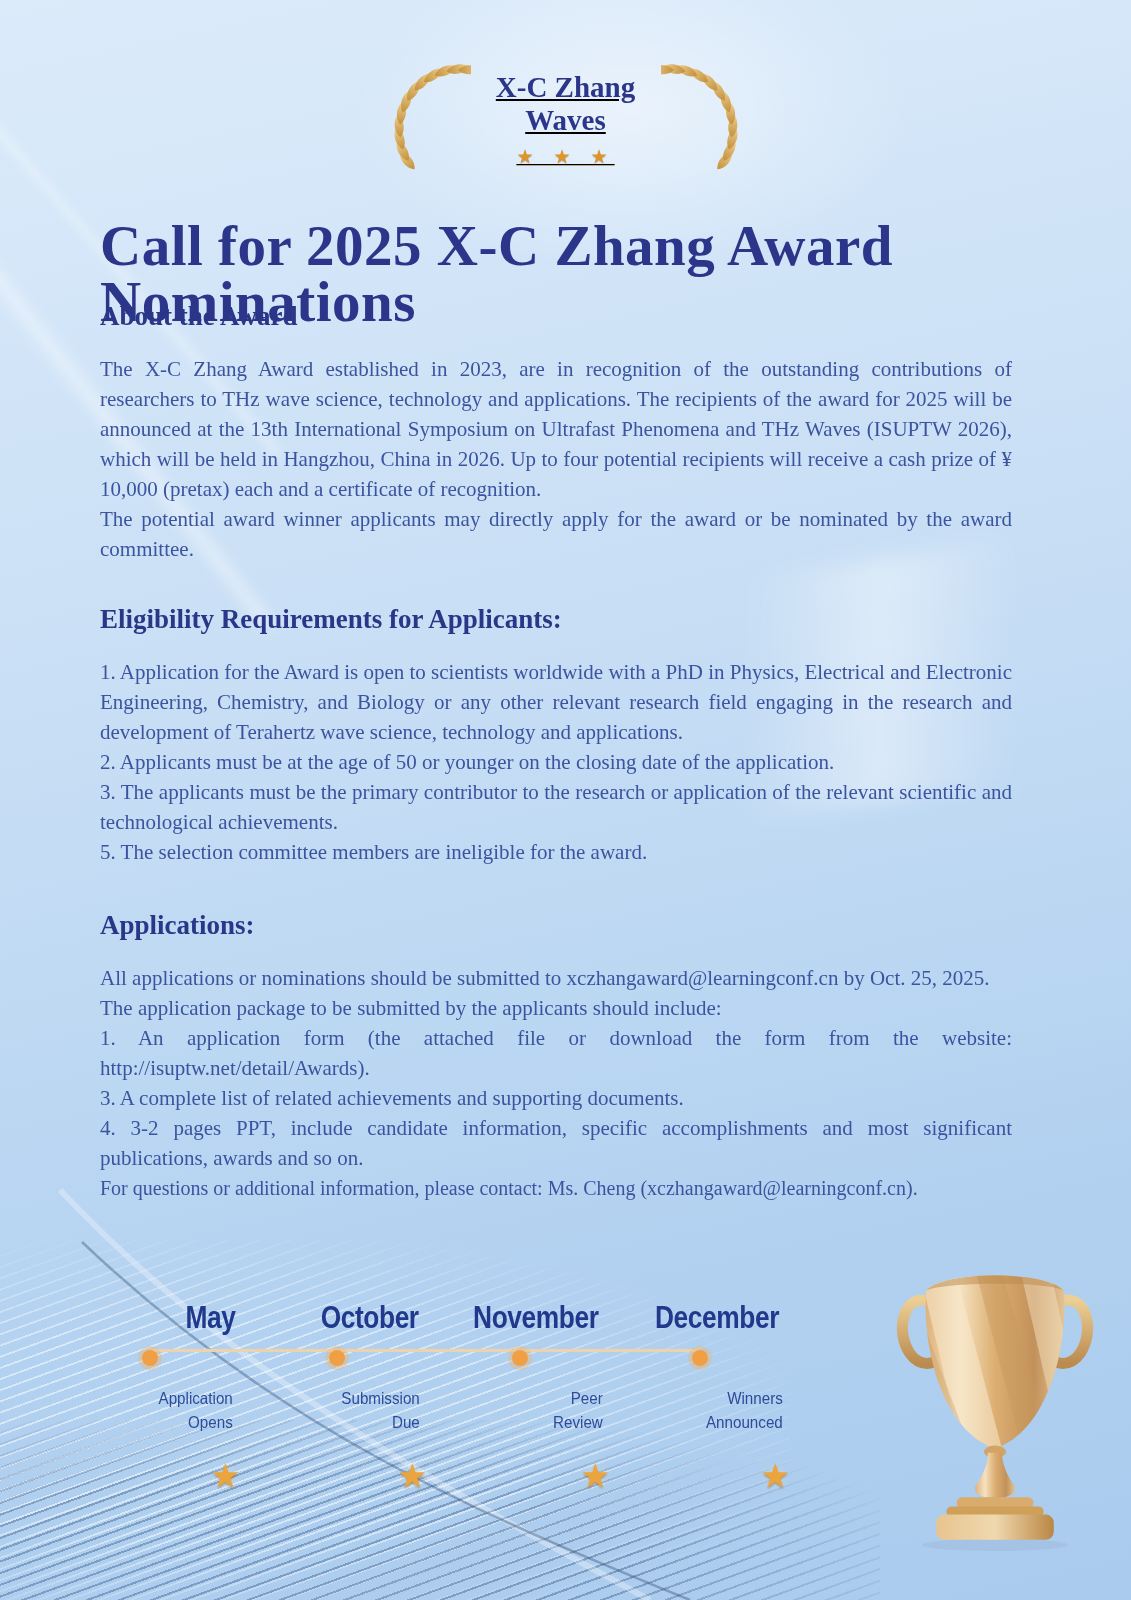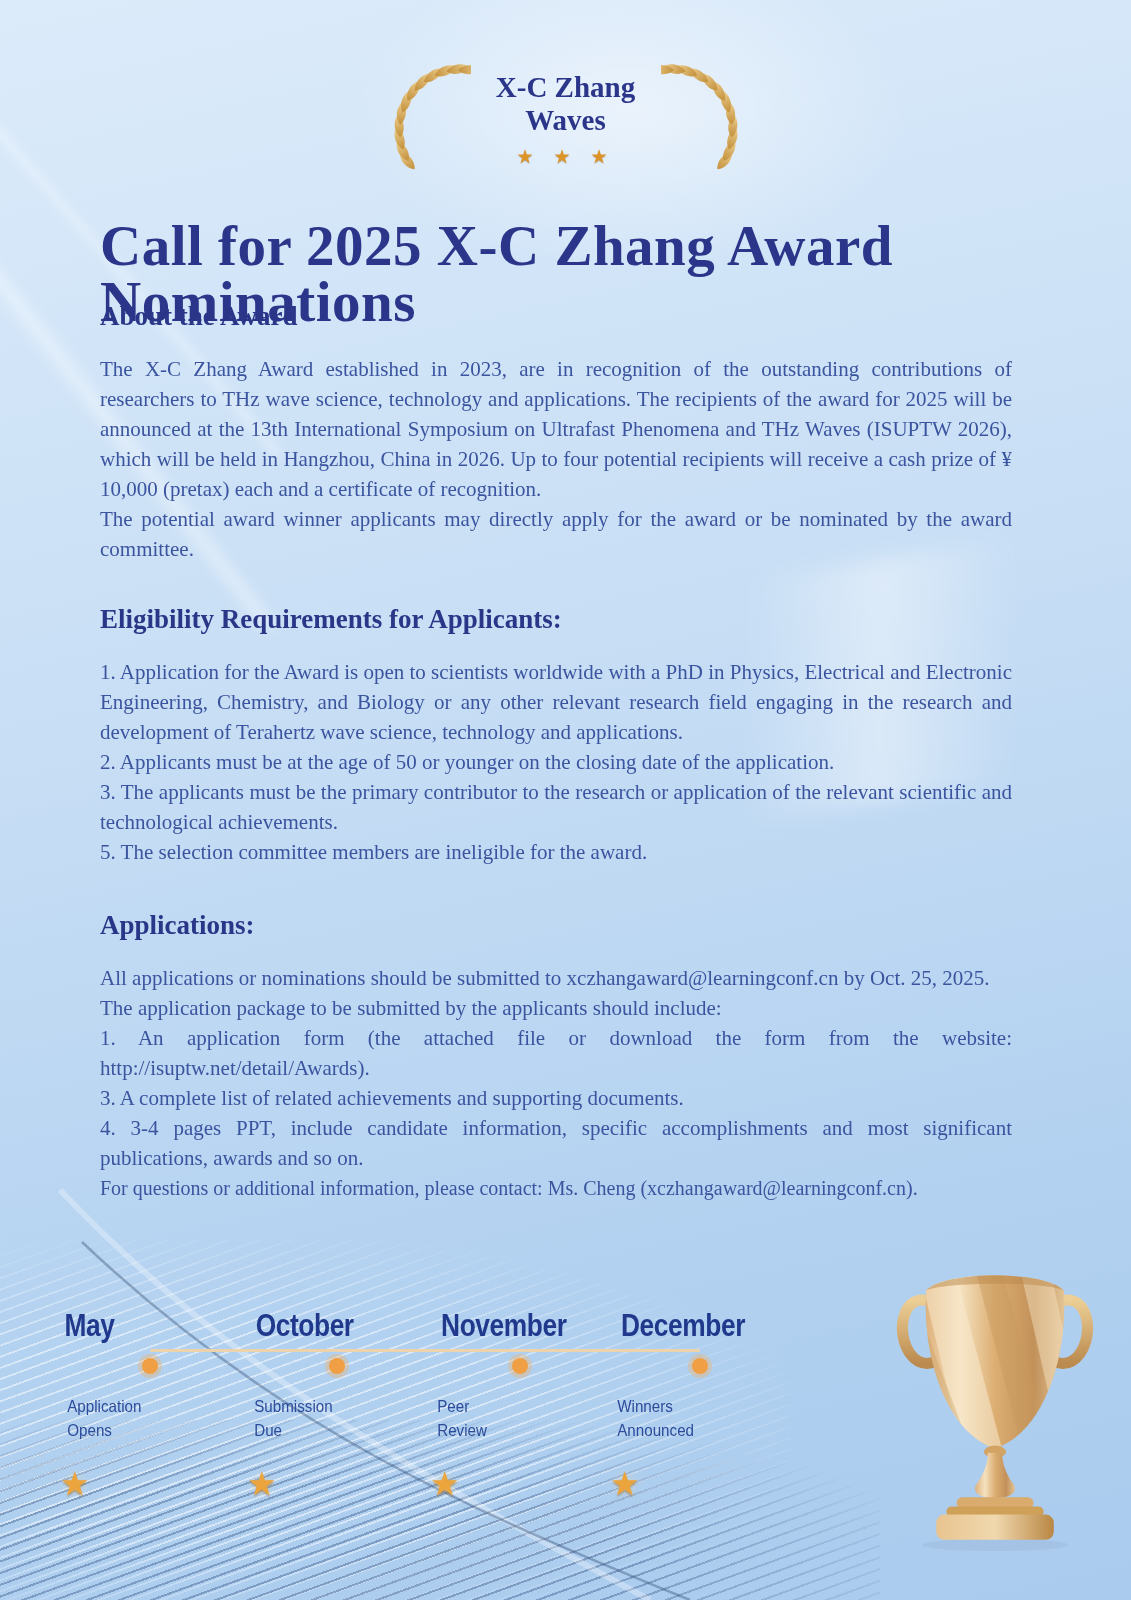--- a/index.html
+++ b/index.html
@@ -23,21 +23,21 @@
     background:repeating-linear-gradient(160deg,rgba(255,255,255,.85) 0 1.8px,rgba(255,255,255,0) 1.8px 10.5px);
     -webkit-mask:radial-gradient(ellipse at 32% 52%,#000 38%,transparent 76%);
             mask:radial-gradient(ellipse at 32% 52%,#000 38%,transparent 76%);}
   .stripes-dark{left:0;top:1420px;width:880px;height:190px;opacity:.8;
     background:repeating-linear-gradient(160deg,rgba(42,70,118,.45) 0 2px,rgba(0,0,0,0) 2px 11px);
     -webkit-mask:radial-gradient(ellipse at 32% 78%,#000 42%,transparent 80%);
             mask:radial-gradient(ellipse at 32% 78%,#000 42%,transparent 80%);}
   .curves{left:0;top:0;width:1131px;height:1600px;}
   
   .logo{position:absolute;left:50%;top:60px;transform:translateX(-50%);
-    display:flex;align-items:center;gap:20px;}
+    display:flex;align-items:center;gap:20px;text-decoration:underline;}
   .branch{width:86px;height:118px;}
   .branch.right{transform:scaleX(-1);}
   .logo-text{width:150px;text-align:center;color:#2b3589;}
   .logo-line{font-size:29px;font-weight:700;line-height:33px;}
   .logo-stars{margin-top:8px;font-size:19px;letter-spacing:7px;color:#dd9428;
     text-shadow:0 1px 1px rgba(146,90,16,.5);font-family:"DejaVu Sans",sans-serif;}
   
   .title{position:absolute;left:100px;top:218px;width:930px;margin:0;
     font-size:57px;line-height:56px;font-weight:700;color:#2b3589;letter-spacing:.5px;}
   .content{position:absolute;left:100px;top:300px;width:912px;color:#3b549f;}
@@ -45,21 +45,21 @@
   .content p{margin:0;font-size:21px;line-height:30px;text-align:justify;}
   .content p.first{margin-top:21px;}
   .sec-eligibility h2{margin-top:39px;}
   .sec-applications h2{margin-top:42px;}
   .contact-line{white-space:nowrap;font-size:20px !important;}
   
   .timeline{position:absolute;left:100px;top:1292px;width:680px;height:225px;
     font-family:"Liberation Sans",sans-serif;}
   .tl-line{position:absolute;left:50px;top:57px;width:550px;height:3px;
     background:#ecd3ac;border-radius:2px;}
-  .milestone{position:absolute;top:16px;width:180px;margin-left:-90px;height:225px;text-align:left;}
+  .milestone{position:absolute;top:8px;width:180px;margin-left:-90px;height:225px;text-align:right;}
   .m0{left:50px}.m1{left:237px}.m2{left:420px}.m3{left:600px}
   .tl-month{position:absolute;top:0;width:100%;}
   .tl-month span{display:inline-block;font-size:31px;font-weight:700;color:#20398c;
     transform:scaleX(.85);letter-spacing:-.5px;}
   .tl-dot{position:absolute;top:50px;left:50%;margin-left:-8px;width:16px;height:16px;
     border-radius:50%;background:#f19f44;box-shadow:0 0 0 4px rgba(243,178,102,.38);}
   .tl-desc{position:absolute;top:86px;width:100%;font-size:16.5px;line-height:24px;color:#2d4b99;}
   .tl-desc span{display:block;transform:scaleX(.92);}
   .tl-star{position:absolute;top:156px;width:100%;font-size:33px;color:#eba53c;
     font-family:"DejaVu Sans",sans-serif;
@@ -165,21 +165,21 @@
       <p>2. Applicants must be at the age of 50 or younger on the closing date of the application.</p>
       <p>3. The applicants must be the primary contributor to the research or application of the relevant scientific and technological achievements.</p>
       <p>5. The selection committee members are ineligible for the award.</p>
     </section>
     <section class="sec-applications">
       <h2>Applications:</h2>
       <p class="first">All applications or nominations should be submitted to xczhangaward@learningconf.cn by Oct. 25, 2025.</p>
       <p>The application package to be submitted by the applicants should include:</p>
       <p>1. An application form (the attached file or download the form from the website: http://isuptw.net/detail/Awards).</p>
       <p>3. A complete list of related achievements and supporting documents.</p>
-      <p>4. 3-4 pages PPT, include candidate information, specific accomplishments and most significant publications, awards and so on.</p>
+      <p>4. 3-2 pages PPT, include candidate information, specific accomplishments and most significant publications, awards and so on.</p>
       <p class="contact-line">For questions or additional information, please contact: Ms. Cheng (xczhangaward@learningconf.cn).</p>
     </section>
   </main>
 
   <div class="timeline">
     <div class="tl-line"></div>
 
     <div class="milestone m0">
       <div class="tl-month"><span>May</span></div>
       <div class="tl-dot"></div>

